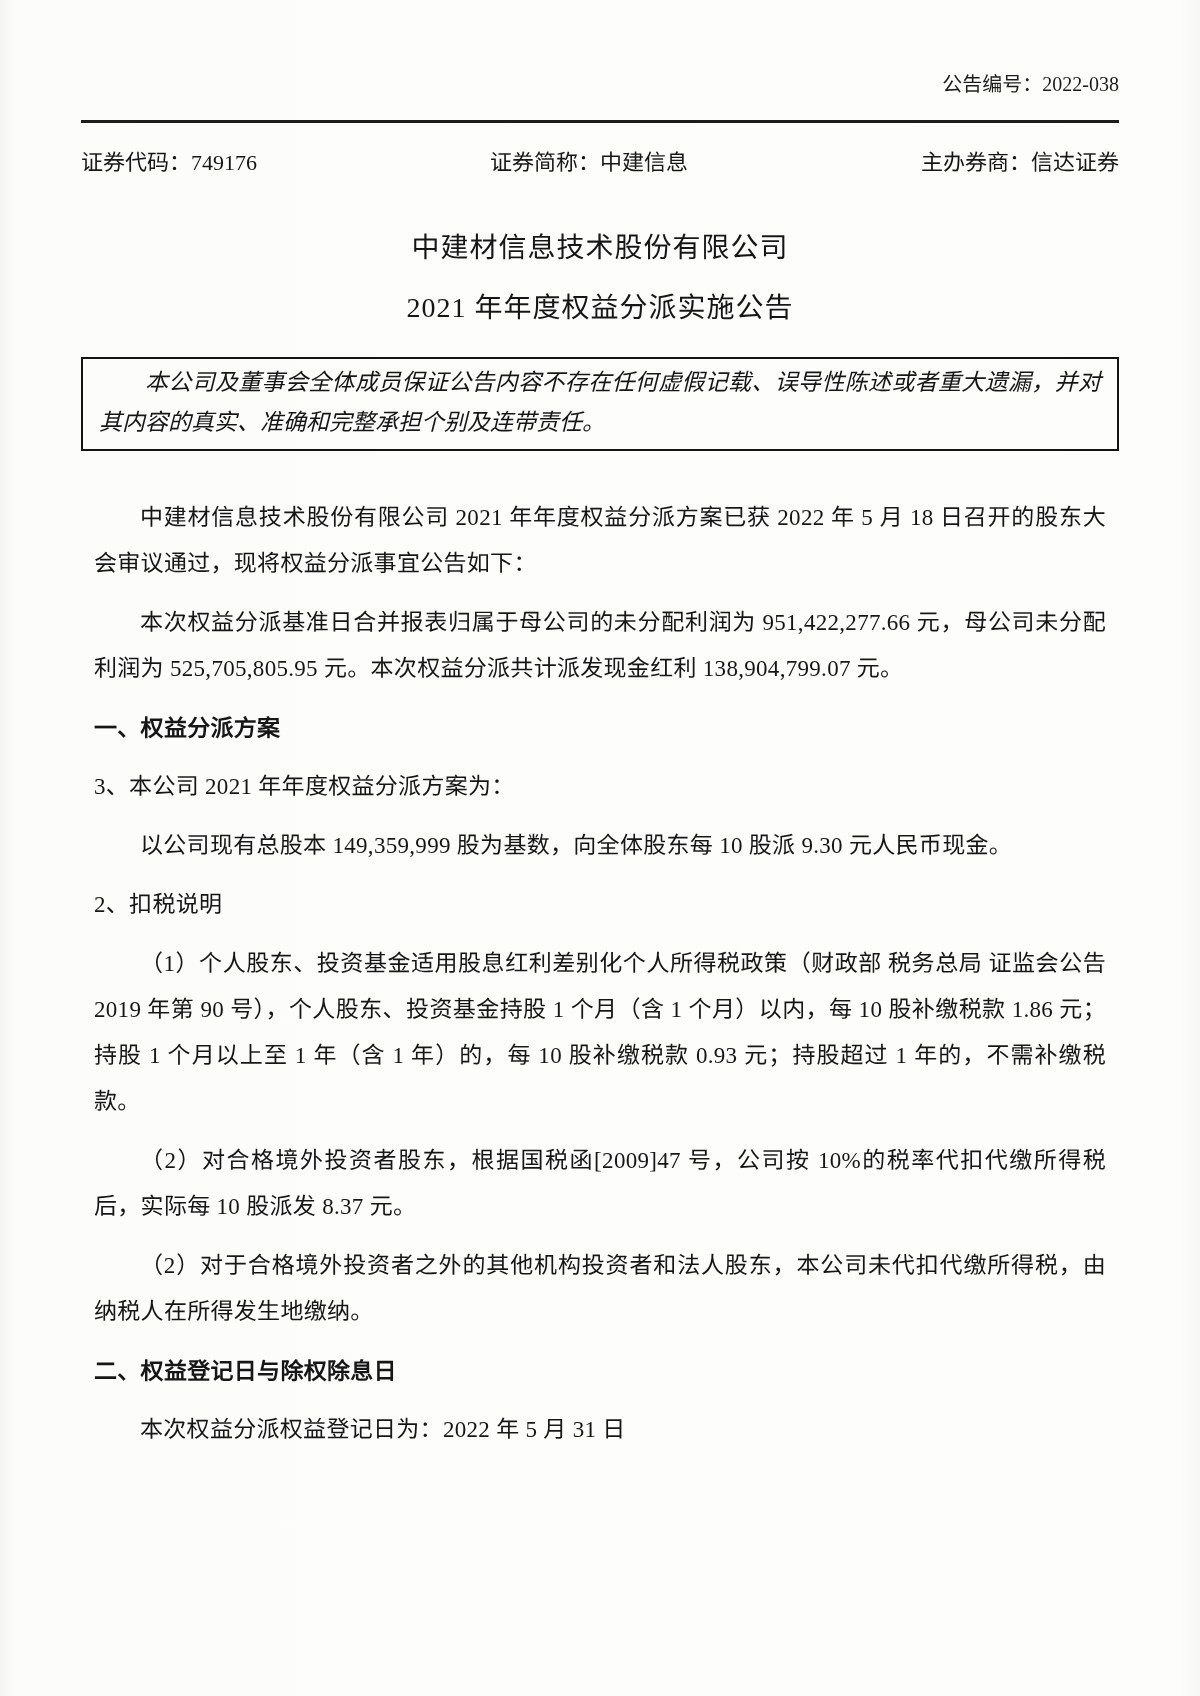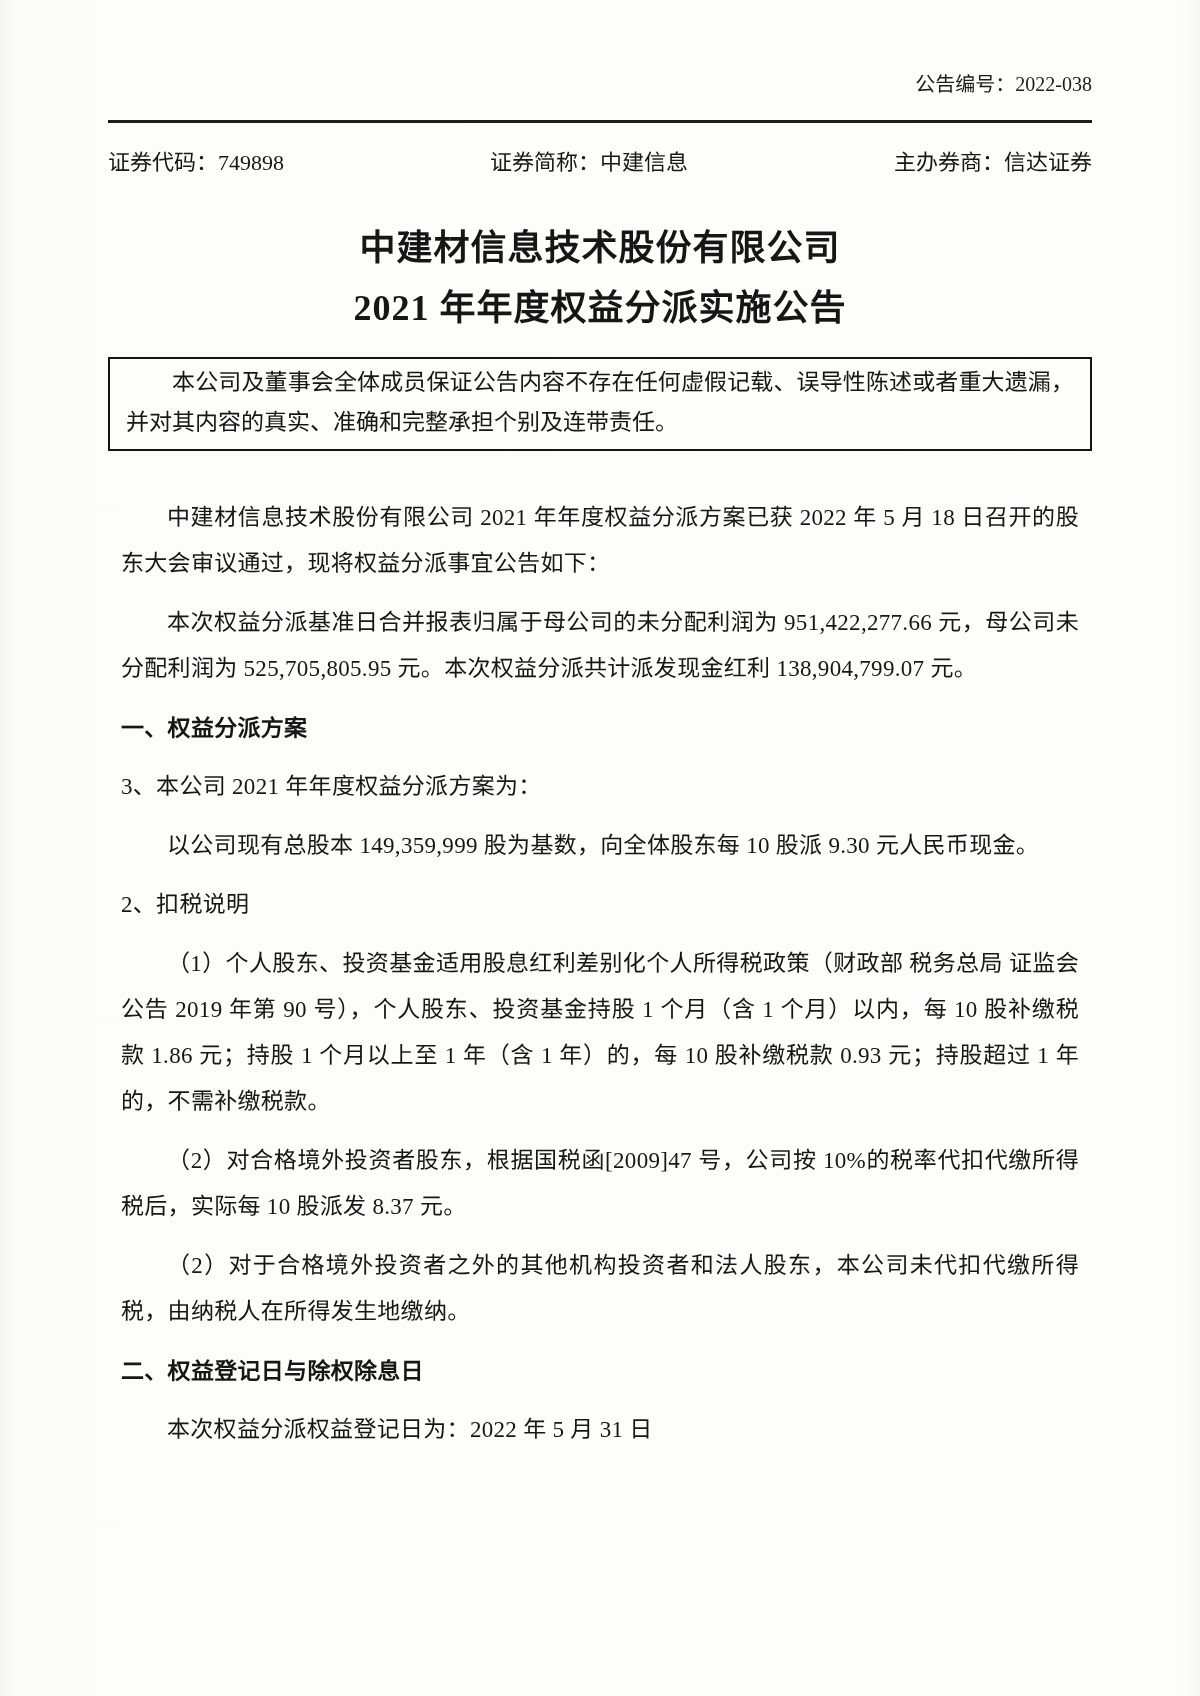--- a/index.html
+++ b/index.html
@@ -9,21 +9,21 @@
   }
   .page {
     position: relative;
     width: 1200px;
     height: 1696px;
     margin: 0 auto;
     background: linear-gradient(90deg, #f4f4f2 0px, #fcfcfb 16px, #fdfdfc 1180px, #f7f7f5 1200px);
     color: #161616;
     font-family: "Liberation Serif", "DejaVu Serif", serif;
     box-sizing: border-box;
-    padding: 0 108px;
+    padding: 0 81px;
     overflow: hidden;
   }
   .announce-no {
     padding-top: 72px;
     text-align: right;
     font-size: 20px;
     line-height: 24px;
     color: #1c1c1c;
   }
   .rule {
@@ -38,30 +38,31 @@
     margin-top: 26px;
     font-size: 22px;
     line-height: 28px;
   }
   .title-block {
     margin-top: 56px;
     text-align: center;
   }
   .doc-title {
     margin: 0 0 30px 0;
-    font-size: 36px;
+    font-size: 28px;
     line-height: 30px;
-    font-weight: bold;
+    font-weight: normal;
     letter-spacing: 1px;
   }
   .disclaimer-box {
     margin-top: 34px;
     border: 2px solid #141414;
     padding: 4px 16px 6px 16px;
     box-sizing: border-box;
+    font-style: italic;
   }
   .disclaimer-box p {
     margin: 0;
     font-size: 23px;
     line-height: 40px;
     text-align: justify;
     text-indent: 2em;
   }
   .body-text {
     margin-top: 44px;
@@ -86,21 +87,21 @@
 <body>
 
 <div class="page">
 
   <header>
     <div class="announce-no">公告编号：2022-038</div>
 
     <div class="rule"></div>
 
     <div class="sec-row">
-      <span>证券代码：749898</span>
+      <span>证券代码：749176</span>
       <span>证券简称：中建信息</span>
       <span>主办券商：信达证券</span>
     </div>
   </header>
 
   <main>
 
     <div class="title-block">
       <h1 class="doc-title">中建材信息技术股份有限公司</h1>
       <h1 class="doc-title">2021 年年度权益分派实施公告</h1>

